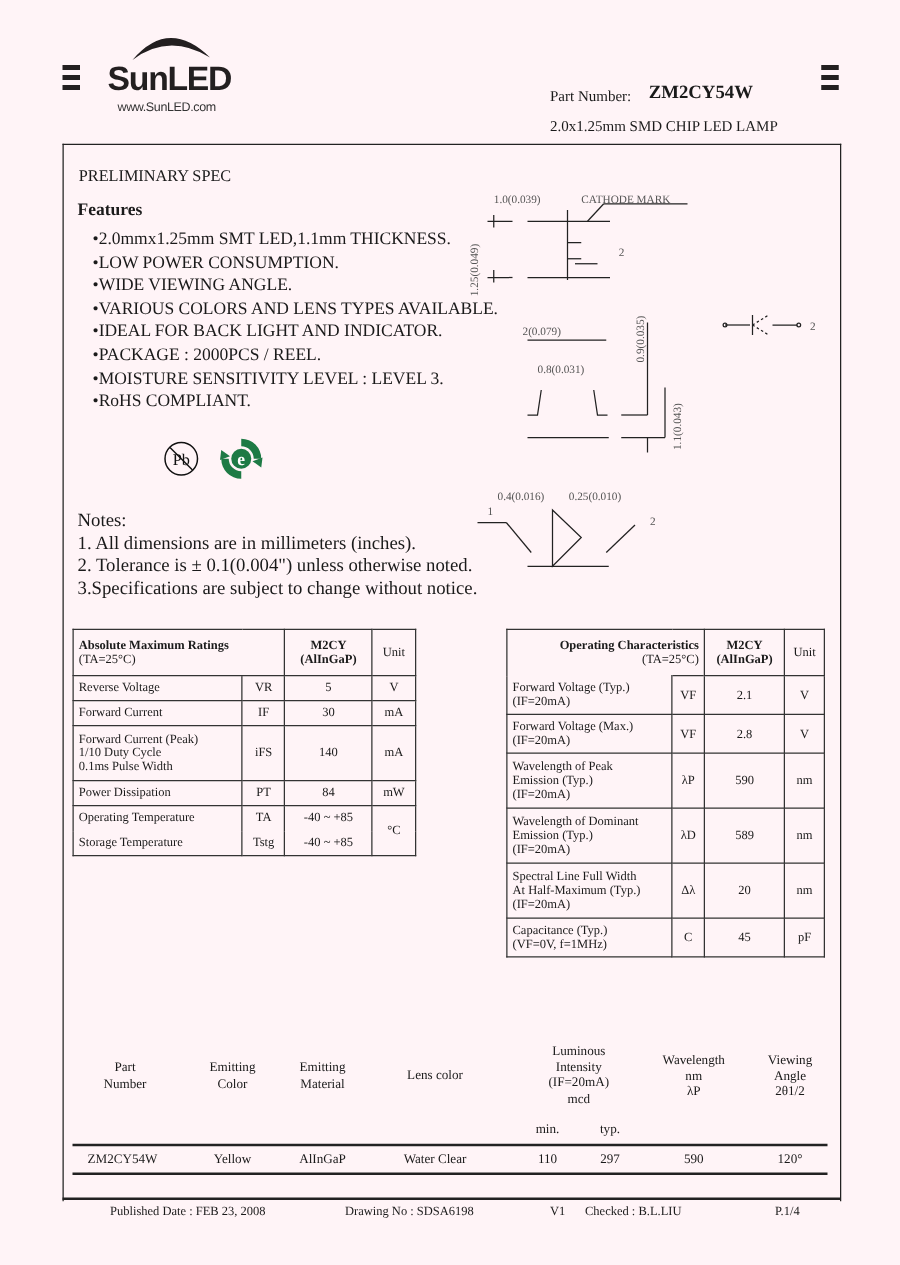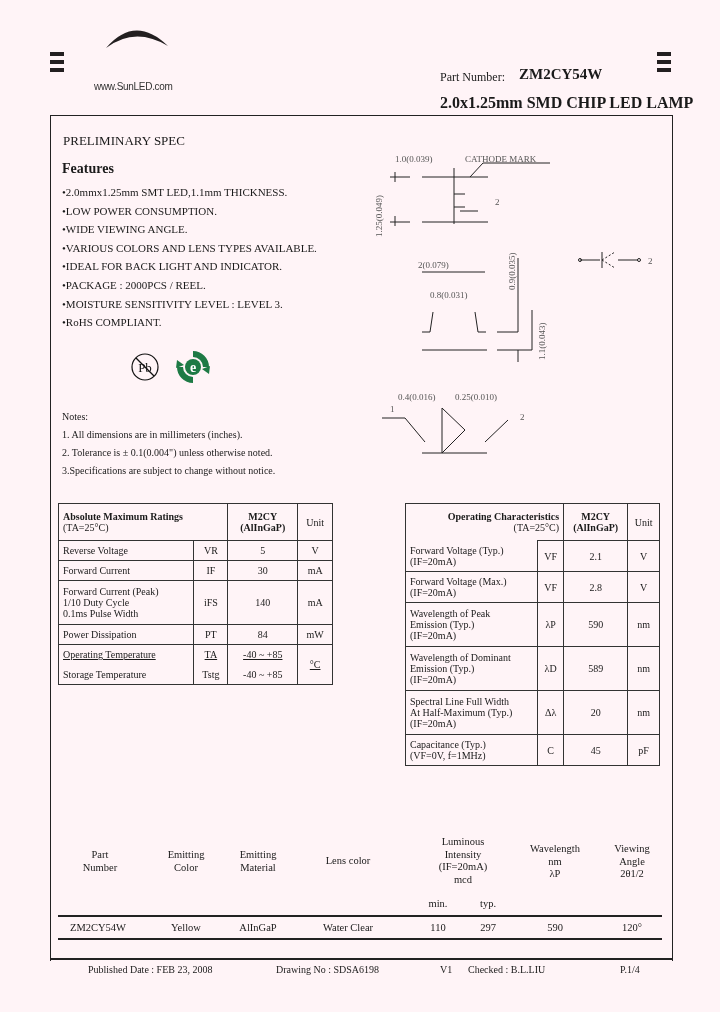--- a/index.html
+++ b/index.html
@@ -9,27 +9,27 @@
   }
   .abs { position:absolute; }
   .bars { position:absolute; width:14px; }
   .bars span { display:block; height:4px; background:#231f20; margin-bottom:4px; }
   .logo { left:86px; top:20px; width:110px; height:80px; }
   .logo .arc { position:absolute; left:16px; top:2px; width:70px; height:40px; }
   .logo .brand { position:absolute; left:0; top:28px; font-family:"Liberation Sans","DejaVu Sans",sans-serif; font-weight:bold; font-size:27px; letter-spacing:-1px; color:#231f20; }
   .logo .url { position:absolute; left:8px; top:61px; font-family:"Liberation Sans","DejaVu Sans",sans-serif; font-size:10px; color:#333; white-space:nowrap; letter-spacing:-0.3px;}
   .partno-label { left:440px; top:70px; font-size:12px; }
   .partno-val { left:519px; top:66px; font-size:15px; font-weight:bold; }
-  .partdesc { left:440px; top:94px; font-size:16px;font-weight:bold; }
+  .partdesc { left:440px; top:94px; font-size:12px; }
   .main-frame { position:absolute; left:50px; top:115px; width:621px; height:845px; border:1.5px solid #222; border-bottom:none; }
   .prelim { left:63px; top:133px; font-size:13px; }
   .features-title { left:62px; top:161px; font-size:14px; font-weight:bold; }
-  .feature-list { left:62px; top:183px; font-size:11px; line-height:18.6px; list-style:none; margin:0; padding:0; }
+  .feature-list { left:74px; top:183px; font-size:14px; line-height:18.6px; list-style:none; margin:0; padding:0; }
   .feature-list li::before { content:"•"; }
-  .notes { left:62px; top:408px; font-size:10px; line-height:18px; }
+  .notes { left:62px; top:408px; font-size:15px; line-height:18px; }
   table.spec { position:absolute; border-collapse:collapse; font-size:10px; }
   table.spec td { border:1px solid #333; padding:2px 4px; vertical-align:middle; }
   .center { text-align:center; }
   .bold { font-weight:bold; }
   .ptable { position:absolute; left:58px; top:835px; width:604px; font-size:10.5px; }
   .ptable .hdr { position:absolute; text-align:center; line-height:12.5px; }
   .ptable .cell { position:absolute; text-align:center; }
   .hline { position:absolute; background:#222; height:1.5px; }
   .footer { top:964px; font-size:10px; }
   svg text { font-family:"Liberation Serif",serif; }
@@ -45,20 +45,21 @@
 <div class="bars" style="left:657px;top:52px;">
     <span></span>
     <span></span>
     <span></span>
   </div>
 
 <div class="abs logo">
   <svg class="arc" viewBox="0 0 70 40">
     <path d="M4 26 Q33 -8 66 24 Q33 4 4 26 Z" fill="#231f20"></path>
   </svg>
+  <div class="brand">SunLED</div>
   <div class="url">www.SunLED.com</div>
 </div>
 
 <div class="abs partno-label">Part Number:</div>
 <div class="abs partno-val">ZM2CY54W</div>
 <div class="abs partdesc">2.0x1.25mm SMD CHIP LED LAMP</div>
 
 <div class="main-frame"></div>
 
 <div class="abs prelim">PRELIMINARY SPEC</div>
@@ -172,21 +173,21 @@
         <td class="center">iFS</td>
         <td class="center">140</td>
         <td class="center">mA</td>
   </tr>
   <tr style="height:20px;">
     <td>Power Dissipation</td>
         <td class="center">PT</td>
         <td class="center">84</td>
         <td class="center">mW</td>
   </tr>
-  <tr style="height:20px;text-decoration:underline;">
+  <tr style="height:20px;">
     <td style="border-bottom:none;">Operating Temperature</td>
         <td class="center" style="border-bottom:none;margin-top:17px;">TA</td>
         <td class="center" style="border-bottom:none;">-40 ~ +85</td>
         <td class="center" rowspan="2">°C</td>
   </tr>
   <tr style="height:20px;">
     <td style="border-top:none;">Storage Temperature</td>
         <td class="center" style="border-top:none;">Tstg</td>
         <td class="center" style="border-top:none;">-40 ~ +85</td>
   </tr>

